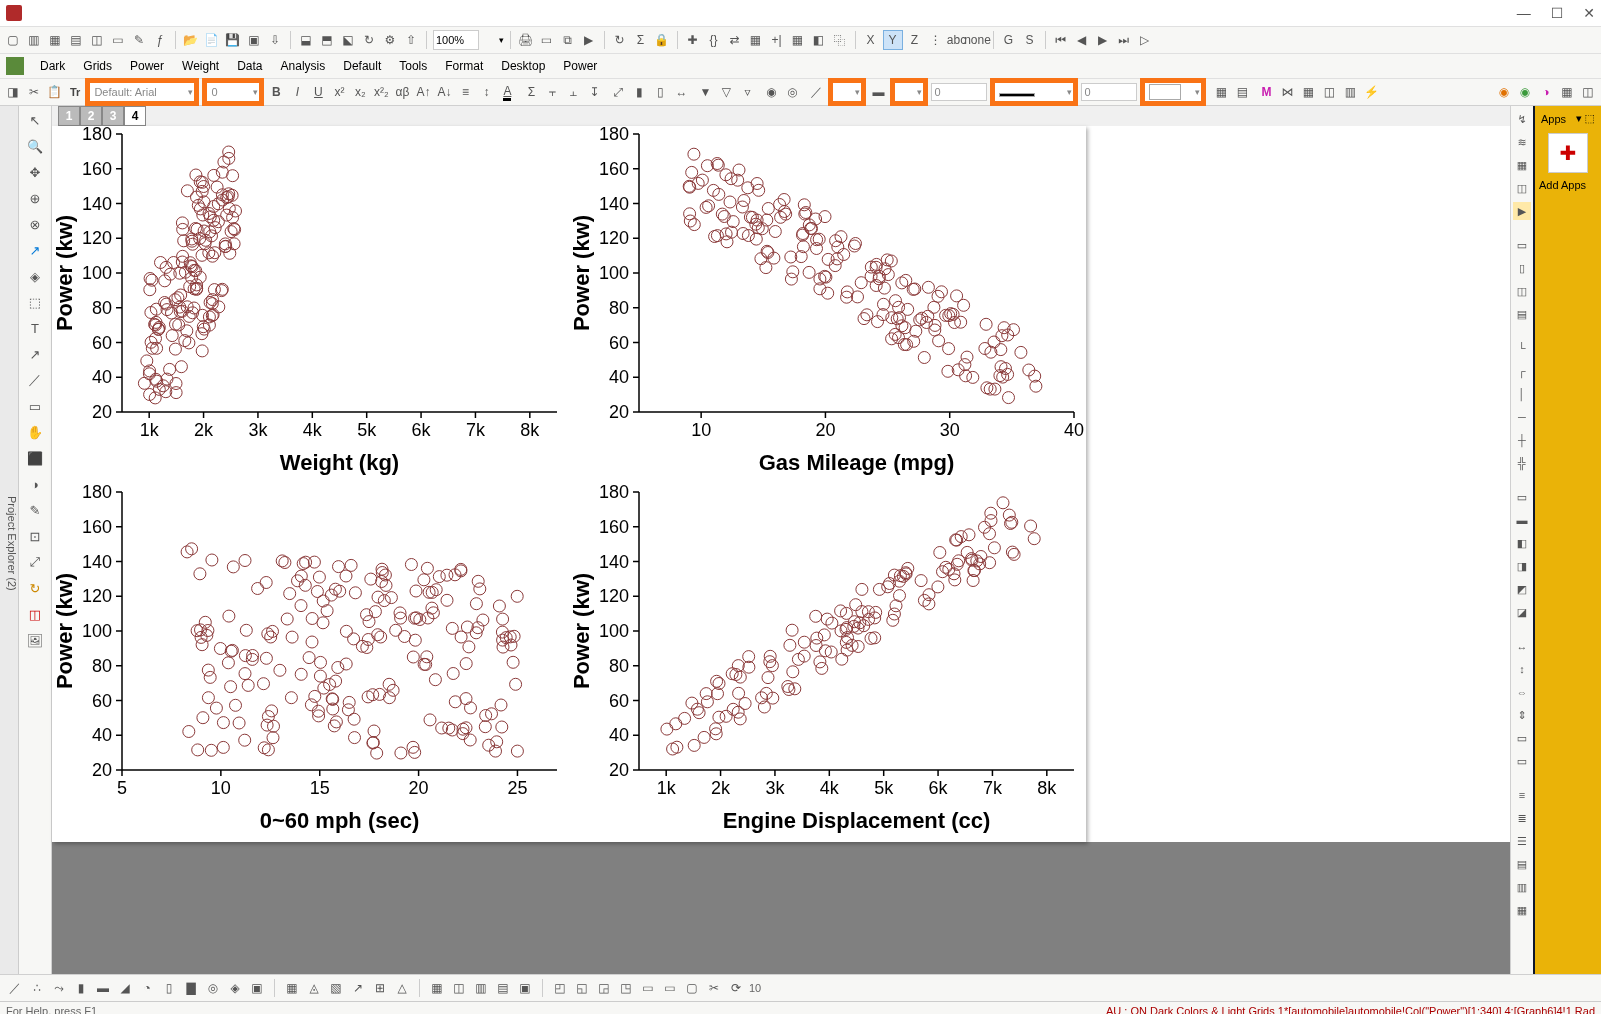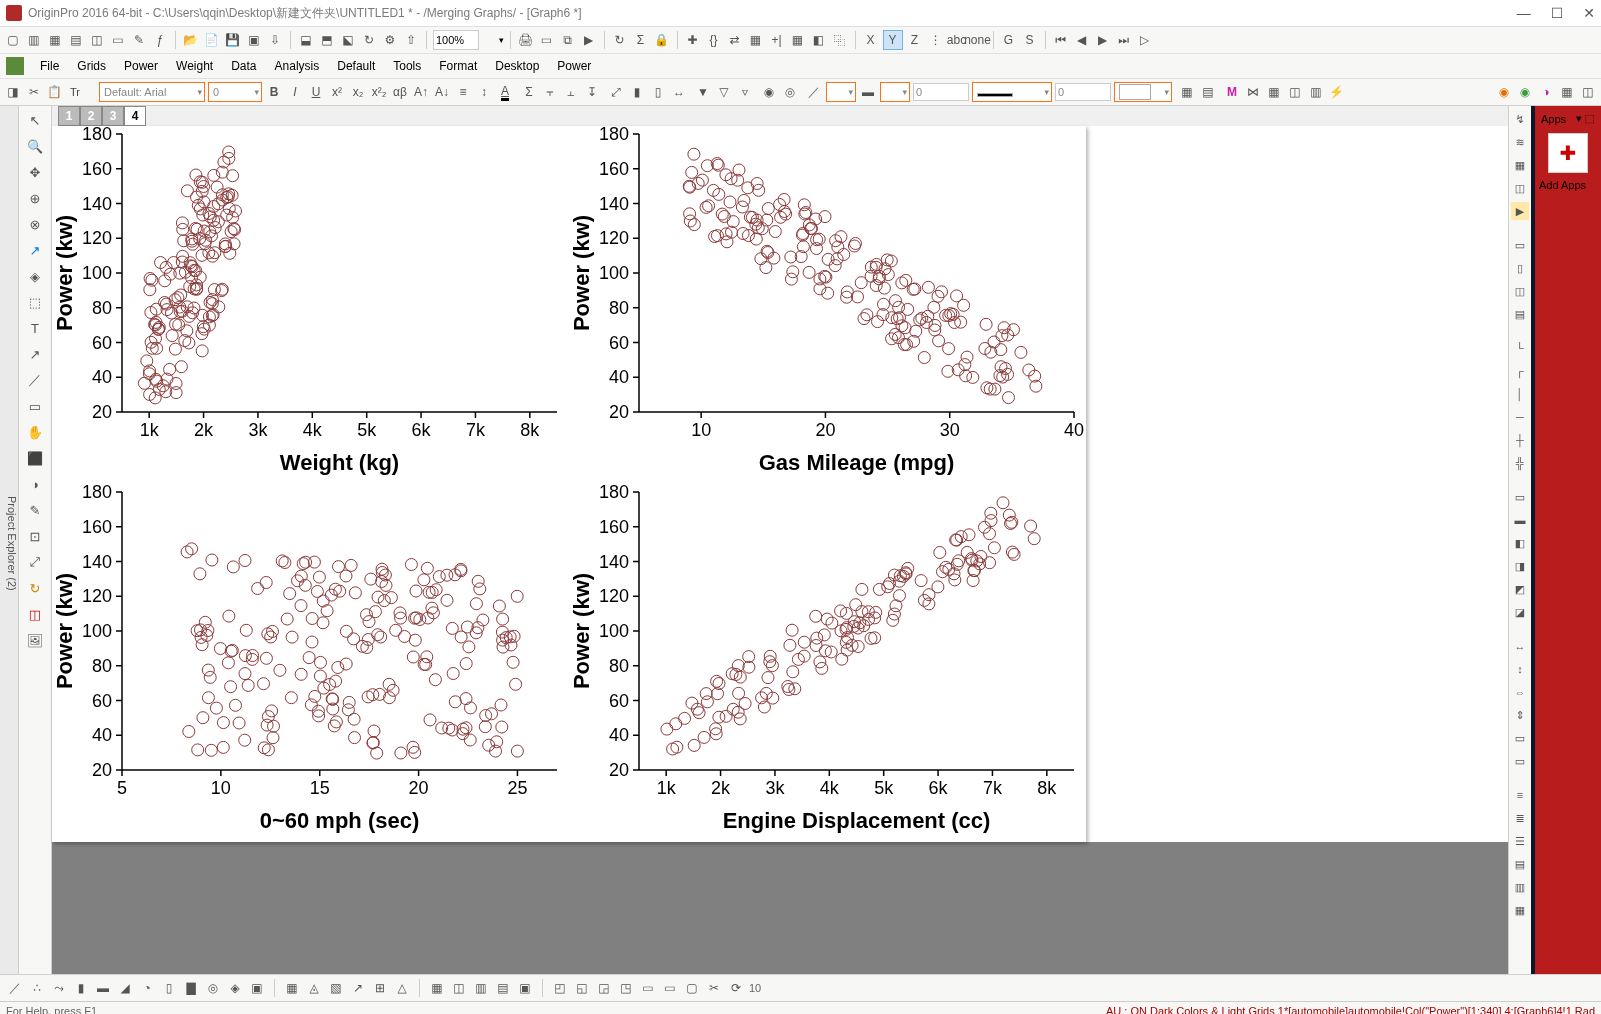--- a/index.html
+++ b/index.html
@@ -8,60 +8,59 @@
 .titlebar .spacer{flex:1}
 .winbtns{display:flex;gap:20px;color:#555}
 .winbtns span{font-size:14px;cursor:default}
 .toolbar{height:26px;background:#f7f7f5;border-top:1px solid #e0e0e0;border-bottom:1px solid #e0e0e0;display:flex;align-items:center;padding:0 4px;gap:3px;font-size:11px}
 .toolbar .sep{width:1px;height:18px;background:#ccc;margin:0 3px}
 .tbtn{width:18px;height:18px;display:flex;align-items:center;justify-content:center;cursor:pointer;color:#555;font-size:12px}
 .menubar{height:24px;background:#f7f7f5;border-bottom:1px solid #e0e0e0;display:flex;align-items:center;padding:0 6px;gap:2px}
 .menubar .mitem{padding:3px 8px;cursor:pointer}
 .menubar .mico{width:18px;height:18px;background:#5a8a3a;margin-right:6px}
 .fmt-toolbar{height:26px;background:#f7f7f5;border-bottom:1px solid #d0d0d0;display:flex;align-items:center;padding:0 4px;gap:3px;font-size:11px;color:#888}
-.fmt-toolbar .picker{display:inline-flex;align-items:center;border:1px solid #f97316;height:18px;background:#fff;padding:0 12px 0 4px;position:relative;color:#888}
+.fmt-toolbar .picker{display:inline-flex;align-items:center;border:5px solid #f97316;height:18px;background:#fff;padding:0 12px 0 4px;position:relative;color:#888}
 .fmt-toolbar .picker::after{content:"▾";position:absolute;right:2px;font-size:9px;color:#888}
 .main{display:flex;height:calc(1014px - 26px - 26px - 24px - 26px - 26px - 18px);}
 .leftdock{width:18px;background:#eaeaea;border-right:1px solid #ccc;display:flex;flex-direction:column;align-items:center;padding-top:6px;writing-mode:vertical-rl;font-size:11px;color:#555;gap:8px}
 .leftdock .sec{padding:4px 0;cursor:pointer}
 .lefttools{width:32px;background:#f7f7f5;border-right:1px solid #d0d0d0;display:flex;flex-direction:column;align-items:center;padding:4px 0;gap:6px}
 .lefttools .tb{width:22px;height:20px;display:flex;align-items:center;justify-content:center;color:#555;cursor:pointer;font-size:13px}
 .canvas-wrap{flex:1;display:flex;flex-direction:column;background:#808080}
 .layer-tabs{height:20px;background:#f0f0f0;display:flex;align-items:flex-end;padding-left:6px;gap:0}
 .layer-tab{width:20px;height:18px;border:1px solid #888;background:#bbb;color:#fff;font-weight:bold;display:flex;align-items:center;justify-content:center;font-size:12px;cursor:pointer}
 .layer-tab.active{background:#fff;color:#000}
 .graph-page{background:#fff;margin:0;position:relative;width:1034px;height:716px;box-shadow:2px 2px 4px rgba(0,0,0,.3)}
 .panels{position:absolute;inset:0;display:grid;grid-template-columns:1fr 1fr;grid-template-rows:1fr 1fr;gap:0}
 .panel{position:relative}
 svg.plot{position:absolute;inset:0;width:100%;height:100%}
 .axistext{font-family:Arial;font-size:22px;font-weight:bold;fill:#000}
 .ticktext{font-family:Arial;font-size:18px;fill:#000}
 circle.pt{fill:none;stroke:#8b3a3a;stroke-width:1}
 .gray-fill{flex:1;background:#808080}
 .right-tools{width:22px;background:#f7f7f5;border-left:1px solid #d0d0d0;display:flex;flex-direction:column;align-items:center;padding:4px 0;gap:5px}
 .right-tools .tb{width:18px;height:18px;display:flex;align-items:center;justify-content:center;color:#555;font-size:11px;cursor:pointer}
-.apps-panel{width:58px;background:#b91c1c;border-left:4px solid #0f172a;padding:4px;font-size:11px}
+.apps-panel{width:58px;background:#eab308;border-left:2px solid #0f172a;padding:4px;font-size:11px}
 .apps-panel .hdr{display:flex;align-items:center;justify-content:space-between;padding:2px}
 .apps-panel .addbtn{width:38px;height:38px;border:1px solid #ccc;background:#fff;margin:6px auto;display:flex;align-items:center;justify-content:center;font-size:20px;color:#c00;cursor:pointer}
 .bottom-toolbar{height:26px;background:#f7f7f5;border-top:1px solid #d0d0d0;display:flex;align-items:center;padding:0 6px;gap:4px;font-size:11px;color:#666}
 .bottom-toolbar .sep{width:1px;height:18px;background:#ccc;margin:0 4px}
 .statusbar{height:18px;background:#f7f7f5;border-top:1px solid #ccc;display:flex;align-items:center;padding:0 6px;font-size:11px;color:#666}
 .statusbar .r{margin-left:auto;color:#a00}
 .zoombox{display:flex;align-items:center;gap:20px}
 .zoombox input{width:40px;height:16px;font-size:11px;border:1px solid #ccc}
 .active-tool{background:#cde3f8;border:1px solid #7ab0e0}
 .swatch{width:30px;height:14px;border:1px solid #aaa;background:#fff;display:inline-block}
 .numbox{width:50px;height:16px;border:1px solid #ccc;background:#fff;display:inline-flex;align-items:center;padding:0 2px;color:#888}
 </style>
 </head>
 <body>
 
 <div class="titlebar">
   <span class="icon"></span>
-  <span>OriginPro 2016 64-bit - C:\Users\qqin\Desktop\新建文件夹\UNTITLED1 * - /Merging Graphs/ - [Graph6 *]</span>
   <span class="spacer"></span>
   <div class="winbtns">
     <span>—</span>
     <span>☐</span>
     <span>✕</span>
   </div>
 </div>
 
 <div class="toolbar">
   <span class="tbtn">▢</span>
@@ -121,39 +120,39 @@
   <span class="sep"></span>
   <span class="tbtn">⏮</span>
   <span class="tbtn">◀</span>
   <span class="tbtn">▶</span>
   <span class="tbtn">⏭</span>
   <span class="tbtn">▷</span>
 </div>
 
 <div class="menubar">
   <span class="mico"></span>
-  <span class="mitem">File</span>
+  <span class="mitem">Dark</span>
   <span class="mitem">Grids</span>
   <span class="mitem">Power</span>
   <span class="mitem">Weight</span>
   <span class="mitem">Data</span>
   <span class="mitem">Analysis</span>
   <span class="mitem">Default</span>
   <span class="mitem">Tools</span>
   <span class="mitem">Format</span>
   <span class="mitem">Desktop</span>
   <span class="mitem">Power</span>
 </div>
 
 <div class="fmt-toolbar">
   <span class="tbtn">◨</span>
   <span class="tbtn">✂</span>
   <span class="tbtn">📋</span>
   <span class="sep"></span>
-  <span style="font-weight:normal;color:#444;margin-right:16px">Tr</span>
+  <span style="font-weight:bold;color:#444;margin-right:2px">Tr</span>
   <span class="picker" style="width:88px">
       <span>Default: Arial</span>
     </span>
   <span class="picker" style="width:36px">
       <span>0</span>
     </span>
   <span class="tbtn">
       <b>B</b>
     </span>
   <span class="tbtn">

